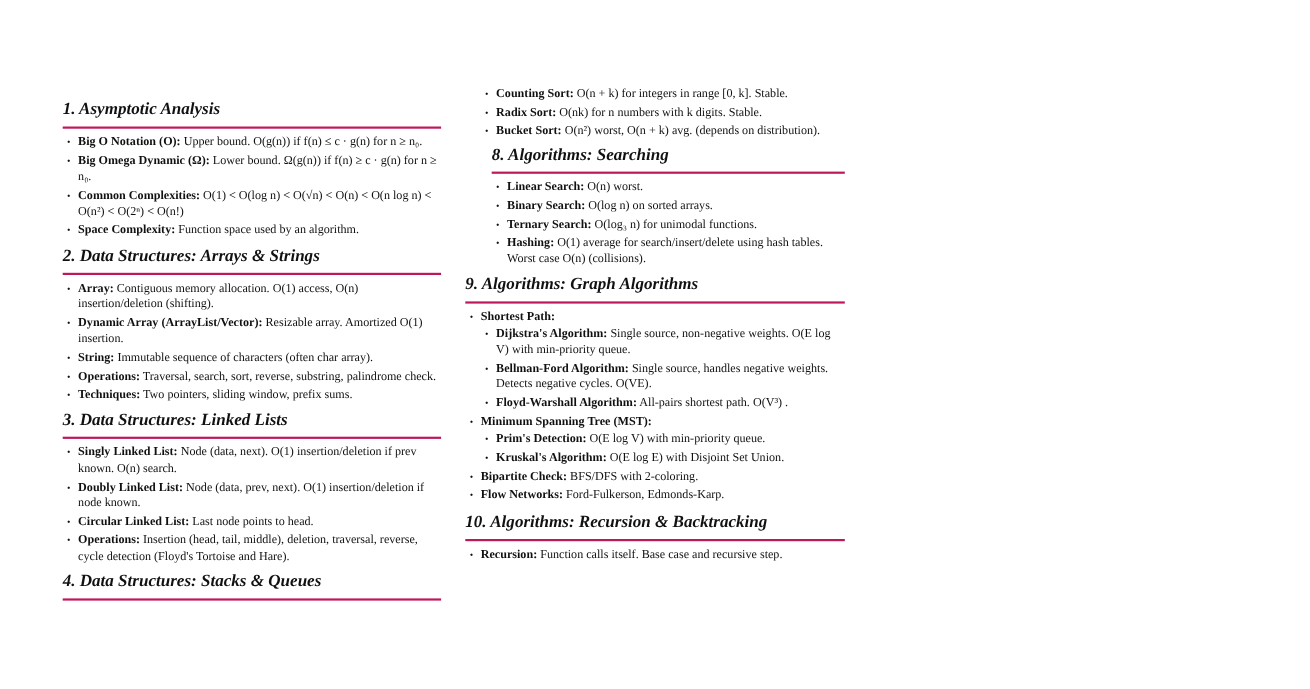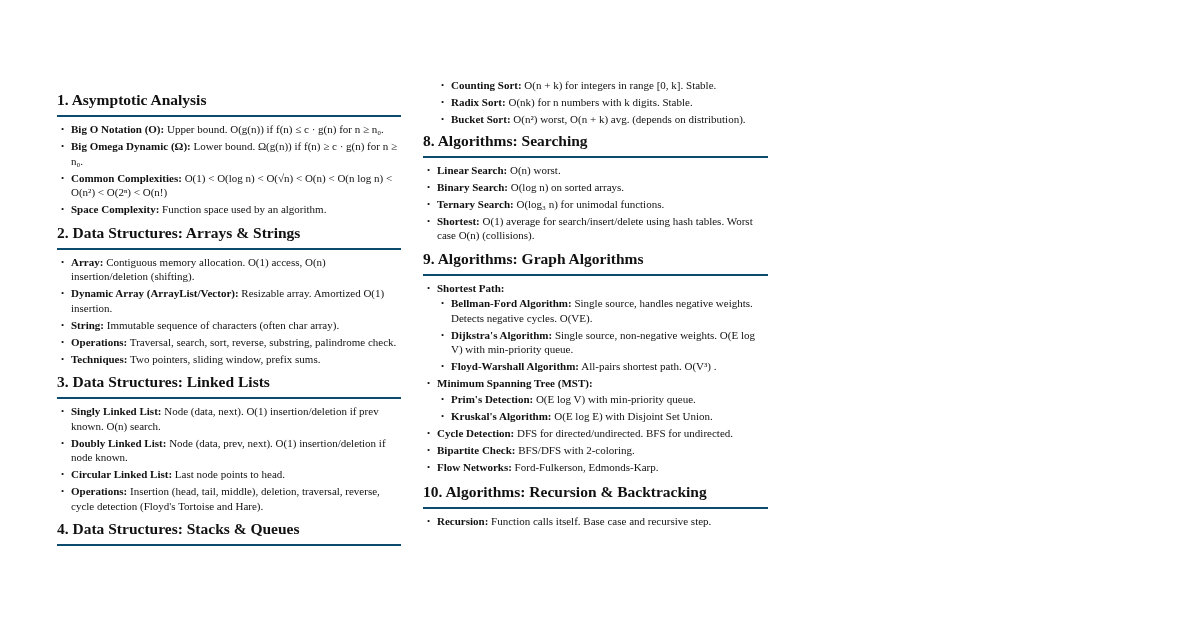--- a/index.html
+++ b/index.html
@@ -7,21 +7,21 @@
     width: 1191px; height: 626px; overflow: hidden; position: relative;
     font-family: "Liberation Serif", "DejaVu Serif", serif;
     color: #111111;
   }
   .col { position: absolute; top: 0; }
   .col-left { left: 57px; width: 344px; top: 90px; }
   .col-right { left: 423px; width: 345px; top: 78px; }
   h2.sec {
     font-family: "Liberation Serif", "DejaVu Serif", serif;
     font-weight: bold; font-size: 15.5px; margin: 0; padding: 0 0 5px 0;
-    border-bottom: 2px solid #0c4a6e; line-height: 20px; letter-spacing: 0;
+    border-bottom: 2px solid #be185d; line-height: 20px; letter-spacing: 0; font-style: italic;
   }
   ul.items { list-style: none; margin: 0; padding: 5px 0 0 0; }
   ul.items li {
     position: relative; padding-left: 14px; font-size: 11px; line-height: 14.5px;
     margin-bottom: 2.5px;
   }
   ul.items li::before {
     content: "\2022"; position: absolute; left: 4px; top: 0; font-size: 9px; line-height: 15px;
   }
   ul.sub { list-style: none; margin: 0; padding: 1px 0 0 0; }
@@ -71,49 +71,48 @@
 </div>
 
 <div class="col col-right">
 
   <ul class="items" style="padding-top:0; padding-left:14px;">
     <li><span class="term">Counting Sort:</span> <span>O(n + k) for integers in range [0, k]. Stable.</span></li>
     <li><span class="term">Radix Sort:</span> <span>O(nk) for n numbers with k digits. Stable.</span></li>
     <li><span class="term">Bucket Sort:</span> <span>O(n²) worst, O(n + k) avg. (depends on distribution).</span></li>
   </ul>
 
-  <div class="section" style="margin-top:4px;">
+  <div class="section" style="margin-top:4px;margin-left:24px;">
     <h2 class="sec">8. Algorithms: Searching</h2>
     <ul class="items">
       <li><span class="term">Linear Search:</span> <span>O(n) worst.</span></li>
       <li><span class="term">Binary Search:</span> <span>O(log n) on sorted arrays.</span></li>
       <li><span class="term">Ternary Search:</span> <span>O(log₃ n) for unimodal functions.</span></li>
-      <li><span class="term">Shortest:</span> <span>O(1) average for search/insert/delete using hash tables. Worst case O(n) (collisions).</span></li>
+      <li><span class="term">Hashing:</span> <span>O(1) average for search/insert/delete using hash tables. Worst case O(n) (collisions).</span></li>
     </ul>
   </div>
 
   <div class="section" style="margin-top:0;">
     <h2 class="sec">9. Algorithms: Graph Algorithms</h2>
     <ul class="items">
       <li>
         <span class="term">Shortest Path:</span>
         <ul class="items sub">
+          <li><span class="term">Dijkstra's Algorithm:</span> <span>Single source, non-negative weights. O(E log V) with min-priority queue.</span></li>
           <li><span class="term">Bellman-Ford Algorithm:</span> <span>Single source, handles negative weights. Detects negative cycles. O(VE).</span></li>
-          <li><span class="term">Dijkstra's Algorithm:</span> <span>Single source, non-negative weights. O(E log V) with min-priority queue.</span></li>
           <li><span class="term">Floyd-Warshall Algorithm:</span> <span>All-pairs shortest path. O(V³) .</span></li>
         </ul>
       </li>
       <li>
         <span class="term">Minimum Spanning Tree (MST):</span>
         <ul class="items sub">
           <li><span class="term">Prim's Detection:</span> <span>O(E log V) with min-priority queue.</span></li>
           <li><span class="term">Kruskal's Algorithm:</span> <span>O(E log E) with Disjoint Set Union.</span></li>
         </ul>
       </li>
-      <li><span class="term">Cycle Detection:</span> <span>DFS for directed/undirected. BFS for undirected.</span></li>
       <li><span class="term">Bipartite Check:</span> <span>BFS/DFS with 2-coloring.</span></li>
       <li><span class="term">Flow Networks:</span> <span>Ford-Fulkerson, Edmonds-Karp.</span></li>
     </ul>
   </div>
 
   <div class="section" style="margin-top:8px;">
     <h2 class="sec">10. Algorithms: Recursion &amp; Backtracking</h2>
     <ul class="items">
       <li><span class="term">Recursion:</span> <span>Function calls itself. Base case and recursive step.</span></li>
     </ul>

